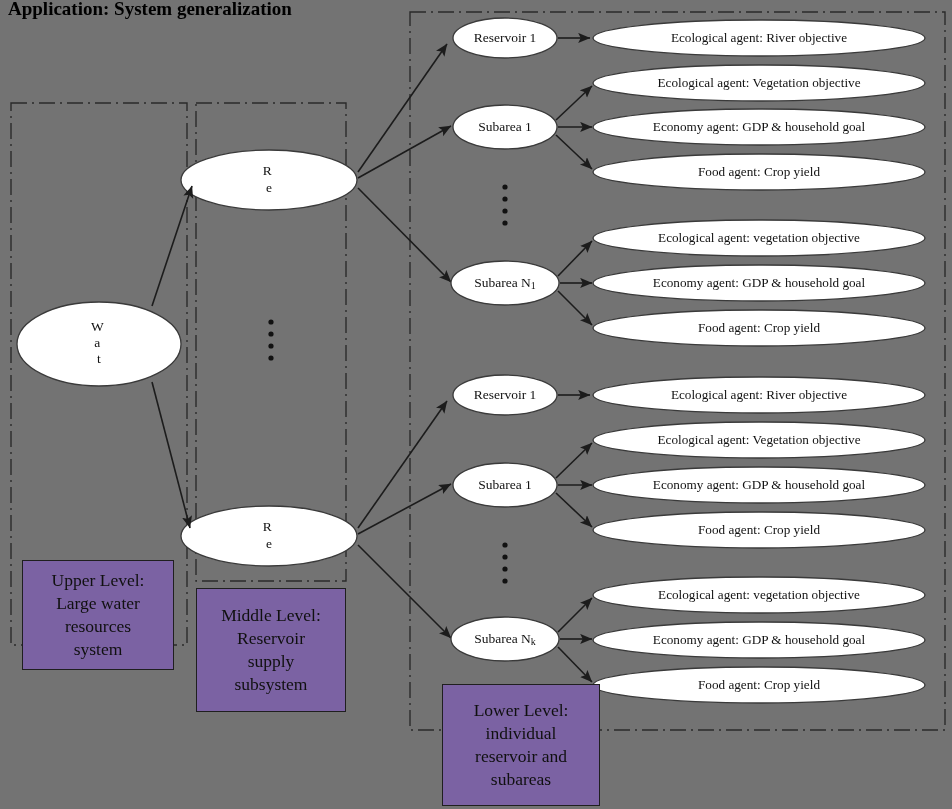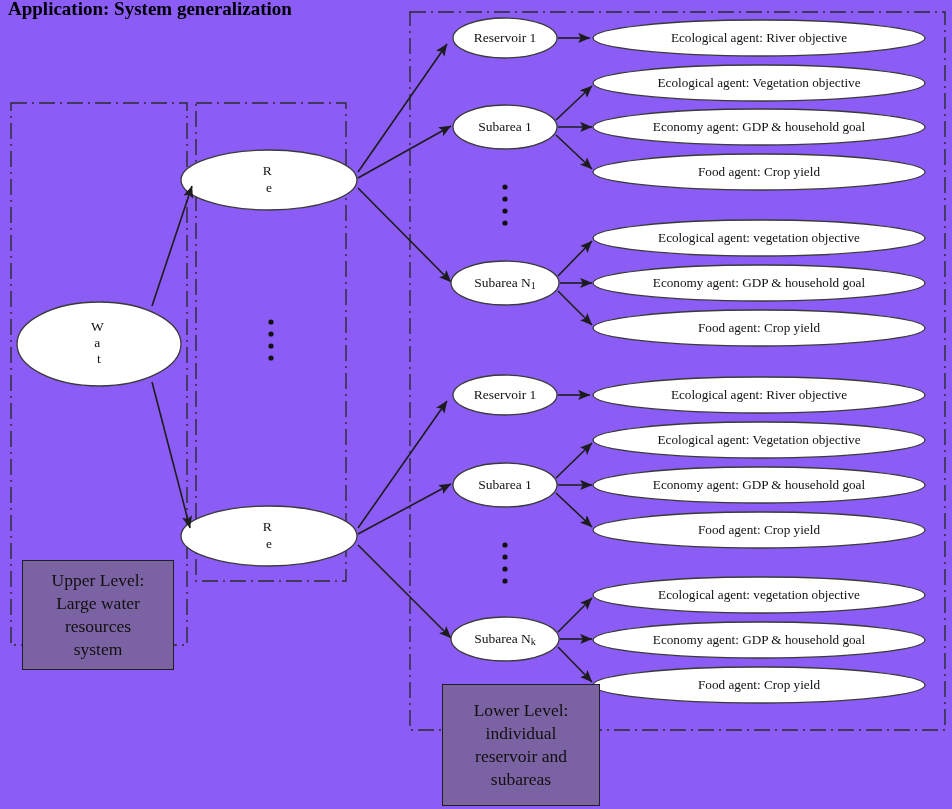--- a/index.html
+++ b/index.html
@@ -5,21 +5,21 @@
 <style>
   html, body {
     margin: 0;
     padding: 0;
     background: #ffffff;
   }
   #canvas {
     position: relative;
     width: 952px;
     height: 809px;
-    background: #8b5cf6;
+    background: #737373;
     overflow: hidden;
     font-family: "Liberation Serif", "DejaVu Serif", serif;
   }
   #title {
     position: absolute;
     left: 8px;
     top: -2px;
     font-family: "Liberation Serif", "DejaVu Serif", serif;
     font-weight: bold;
     font-size: 19px;
@@ -241,20 +241,26 @@
     <line class="connector" marker-end="url(#arrow)" x1="560" y1="639" x2="592" y2="639"></line>
     <line class="connector" marker-end="url(#arrow)" x1="558" y1="647" x2="592" y2="682"></line>
   </svg>
 
   <div class="legend-box" id="legend-upper" style="background: rgb(123, 98, 163);">
     <span>Upper Level:
 Large water
 resources
 system</span>
   </div>
+  <div class="legend-box" id="legend-middle" style="background: rgb(123, 98, 163);">
+    <span>Middle Level:
+Reservoir
+supply
+subsystem</span>
+  </div>
   <div class="legend-box" id="legend-lower" style="background: rgb(123, 98, 163);">
     <span>Lower Level:
 individual
 reservoir and
 subareas</span>
   </div>
 
 </div>
 
 </body></html>

